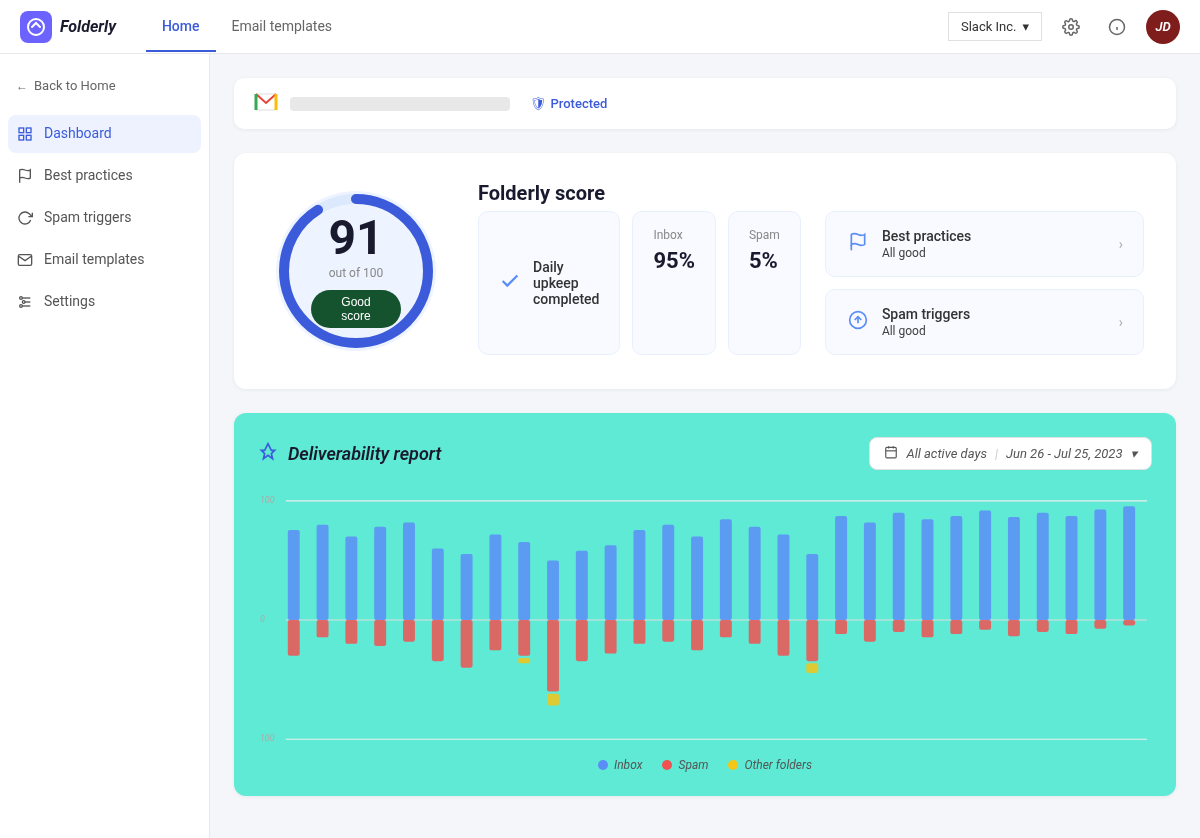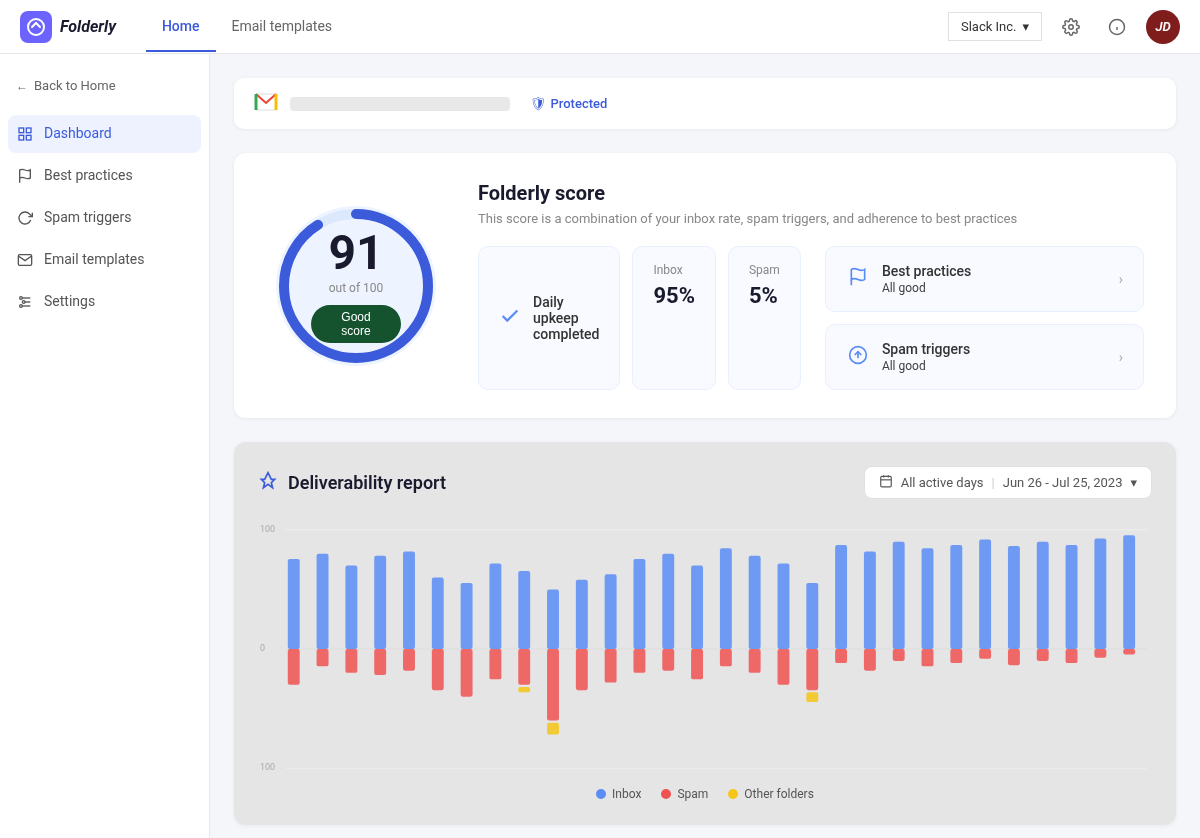--- a/index.html
+++ b/index.html
@@ -69,21 +69,21 @@
     .side-card-title { font-size: 14px; font-weight: 500; color: #333; }
     .side-card-sub { font-size: 12px; color: #404040; margin-top: 2px; }
     .side-card-arrow { color: #aaa; }
 
     
     .cards-grid { display: grid; grid-template-columns: 1fr 1fr; gap: 12px; }
     .cards-left { display: flex; flex-direction: row; gap: 12px; }
     .cards-right { display: flex; flex-direction: column; gap: 12px; }
 
     
-    .report-section { background: #e5e5e5; border-radius: 12px; padding: 24px; box-shadow: 0 1px 4px rgba(0,0,0,0.06); }
+    .report-section { background: #5eead4; border-radius: 12px; padding: 24px; box-shadow: 0 1px 4px rgba(0,0,0,0.06); font-style: italic; }
     .report-header { display: flex; align-items: center; justify-content: space-between; margin-bottom: 20px; }
     .report-title-area { display: flex; align-items: center; gap: 10px; }
     .report-title { font-size: 18px; font-weight: 600; color: #1a1a2e; }
     .report-filter { display: flex; align-items: center; gap: 8px; border: 1px solid #e0e0e0; border-radius: 8px; padding: 7px 14px; font-size: 13px; color: #555; cursor: pointer; background: #fff; }
     .report-filter-divider { color: #ccc; }
 
     
     .chart-area { position: relative; height: 260px; }
     .chart-svg { width: 100%; height: 100%; }
     .chart-legend { display: flex; align-items: center; gap: 20px; justify-content: center; margin-top: 8px; }
@@ -230,21 +230,20 @@
             <div class="score-inner">
               <div class="score-number">91</div>
               <div class="score-out-of">out of 100</div>
               <button class="score-btn">Good score</button>
             </div>
           </div>
         </div>
 
         <div class="score-details">
           <div class="score-title">Folderly score</div>
-          <div class="score-subtitle">This score is a combination of your inbox rate, spam triggers, and adherence to best practices</div>
 
           <div class="cards-grid">
 
             <div class="cards-left">
 
               <div class="upkeep-card">
                 <span style="color: #3b5bdb; font-size: 20px;">
                   <svg width="22" height="22" viewBox="0 0 24 24" fill="none" stroke="#5b8df6" stroke-width="2.5">
                       <polyline points="20 6 9 17 4 12"></polyline>
                     </svg>

